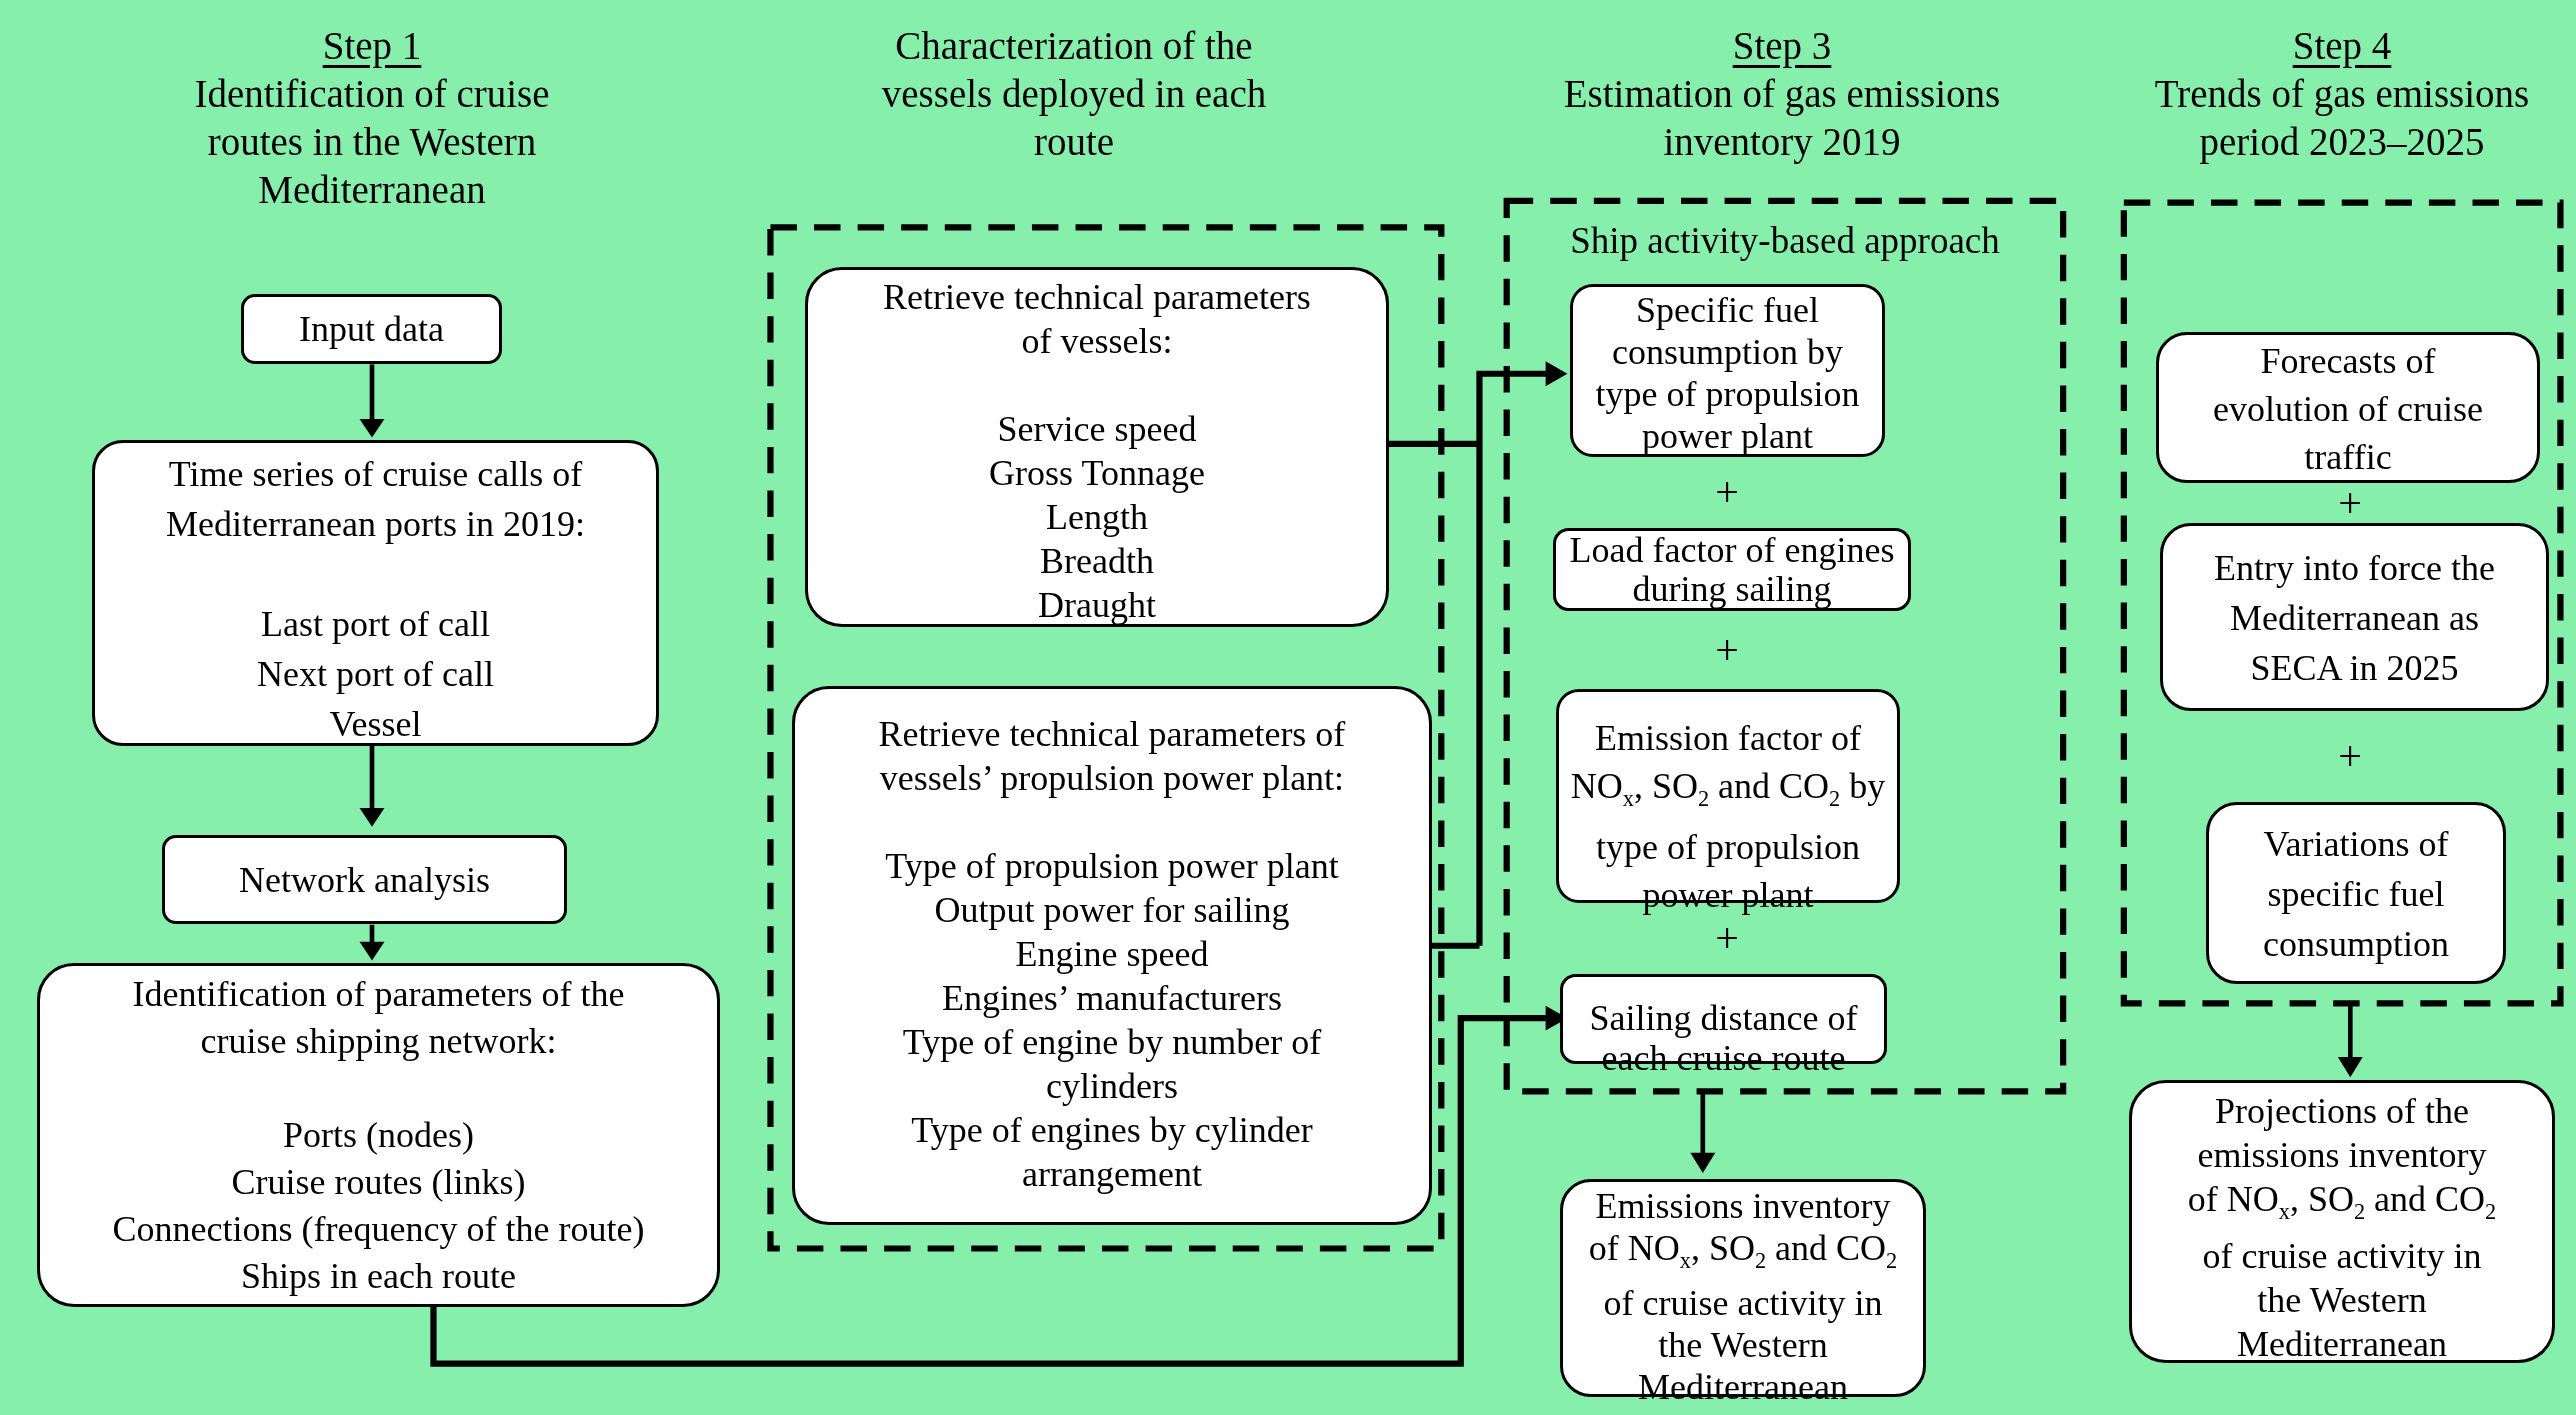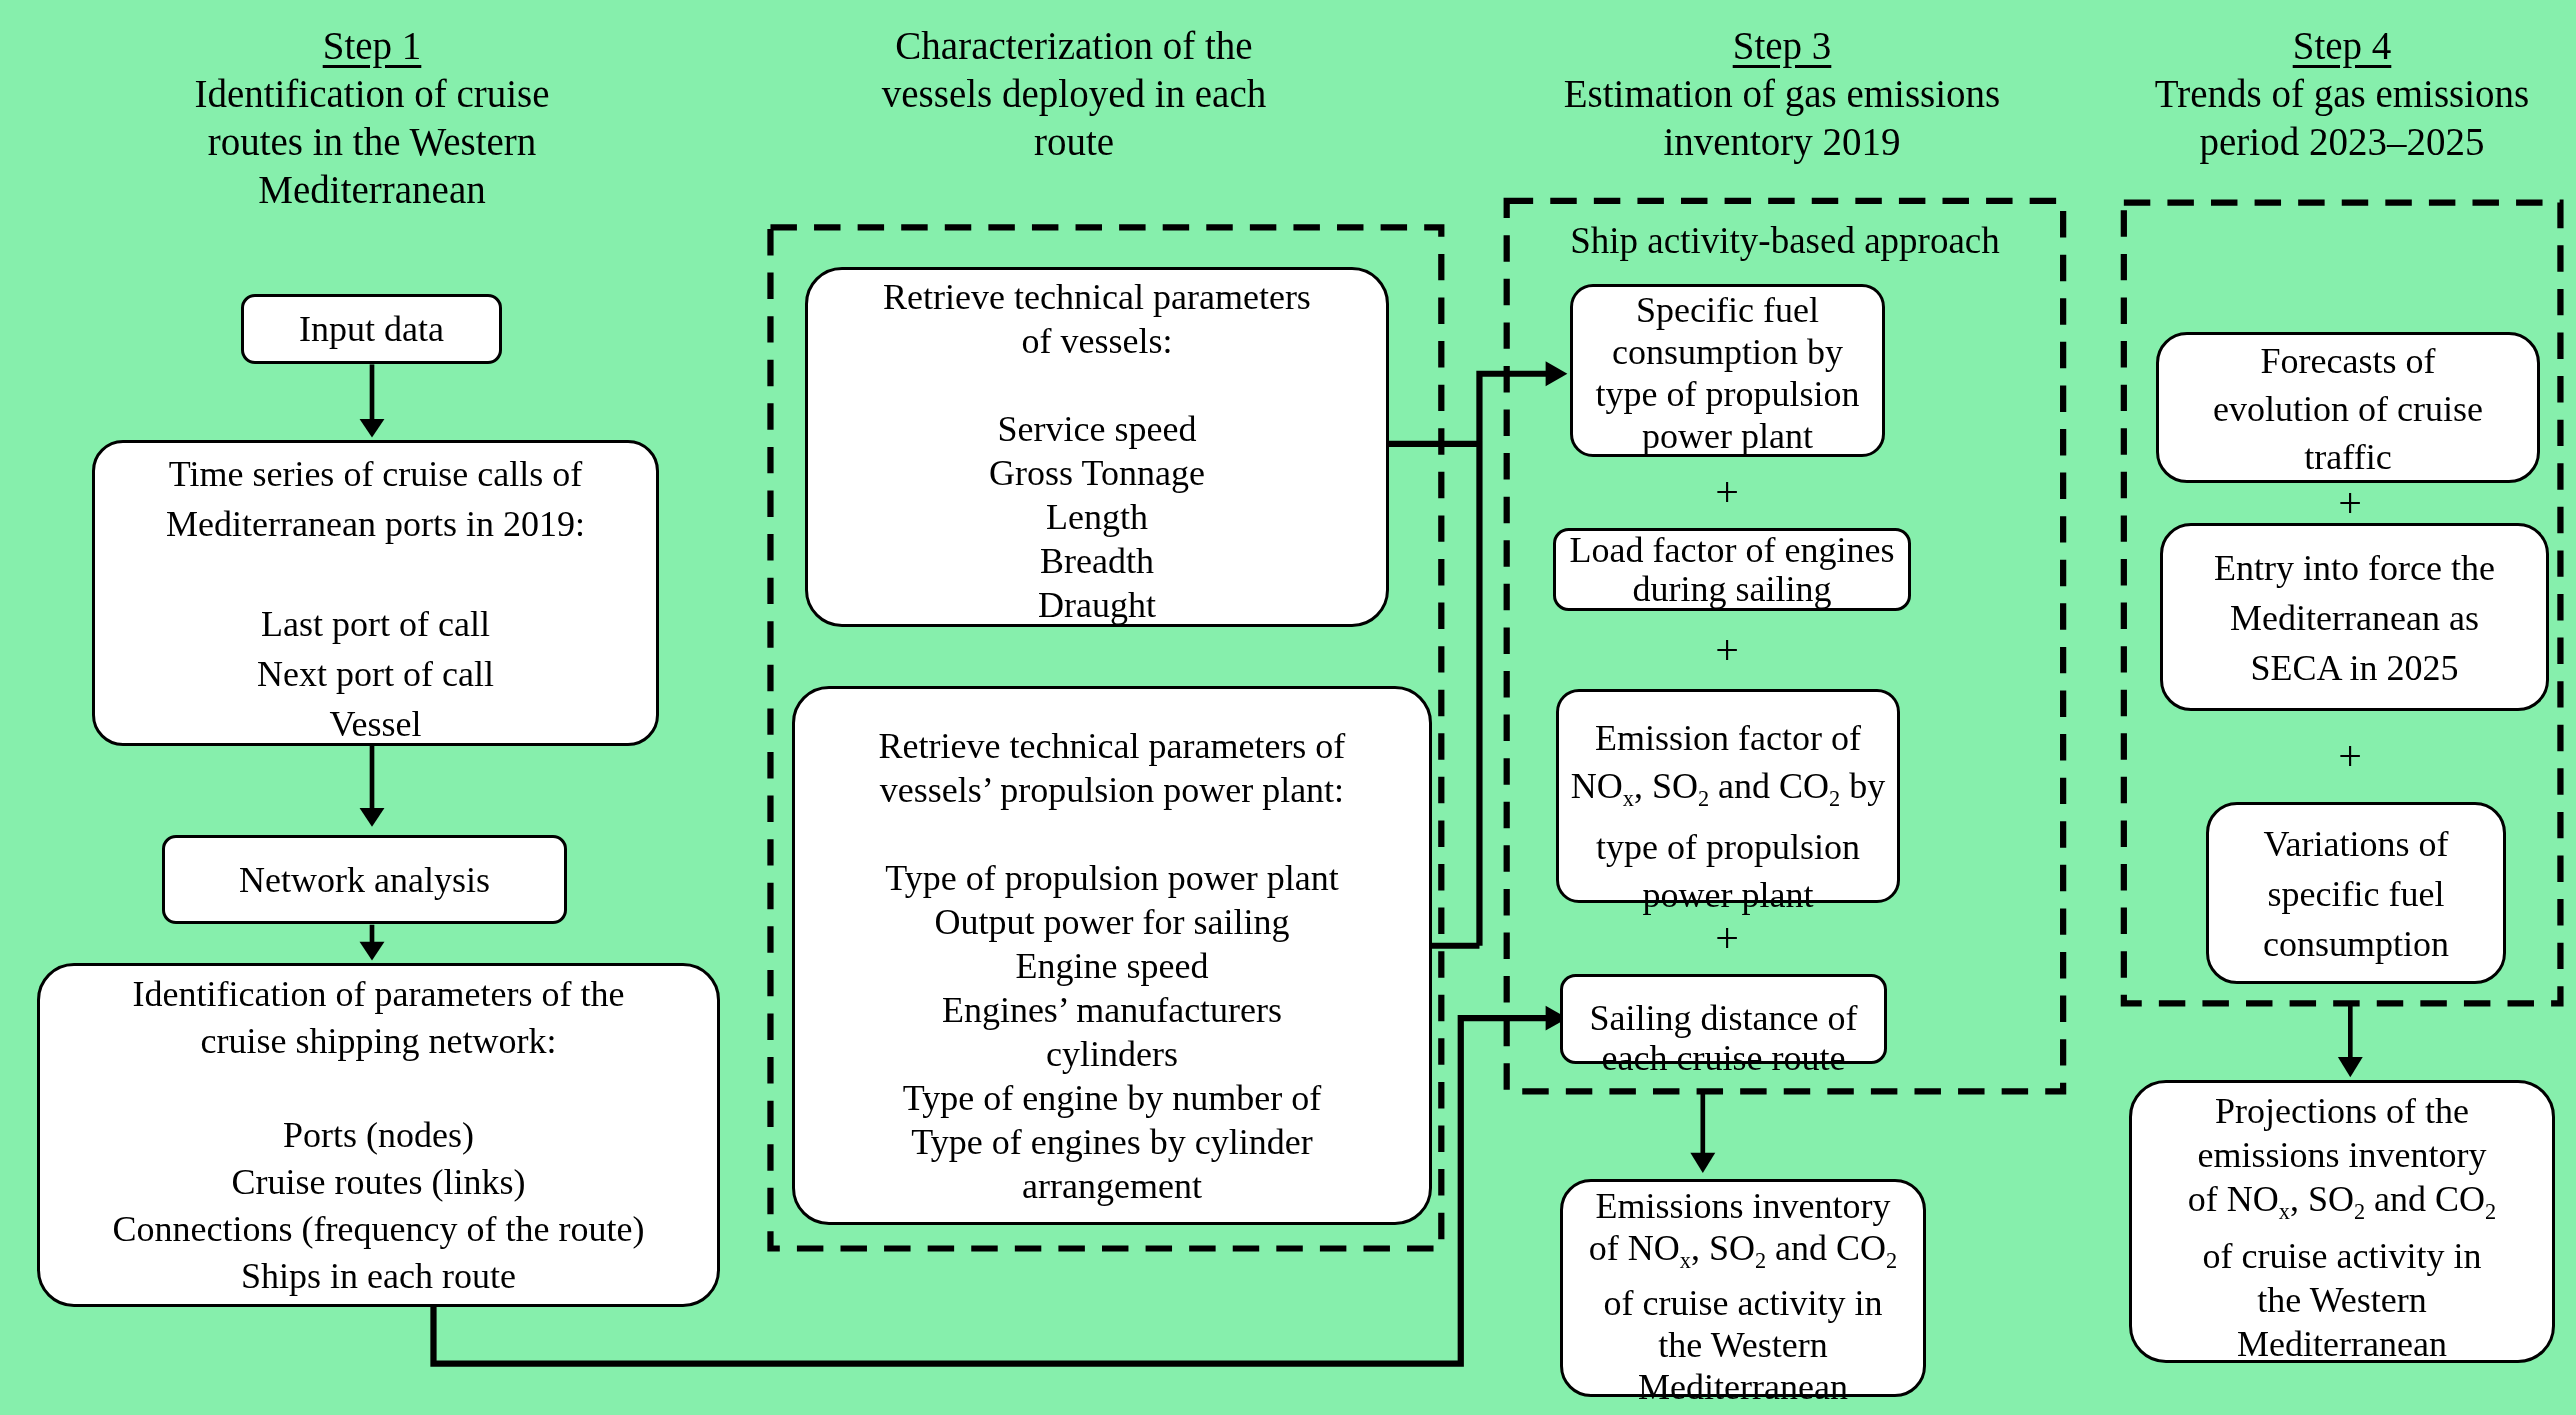--- a/index.html
+++ b/index.html
@@ -20,21 +20,21 @@
            display:flex;align-items:center;justify-content:center;}
   .b-time{left:92px;top:440px;width:567px;height:306px;border-radius:31px;padding-top:6px;}
   .b-time .ln{line-height:50px;min-height:50px;}
   .b-network{left:162px;top:835px;width:405px;height:89px;border-radius:14px;
              display:flex;align-items:center;justify-content:center;}
   .b-params{left:37px;top:963px;width:683px;height:344px;border-radius:37px;padding-top:4.7px;}
   .b-params .ln{line-height:47px;min-height:47px;}
 
   .b-v1{left:805px;top:267px;width:584px;height:360px;border-radius:37px;padding-top:4.7px;}
   .b-v1 .ln{line-height:44px;min-height:44px;}
-  .b-v2{left:792px;top:686px;width:640px;height:539px;border-radius:37px;padding-top:35px;}
+  .b-v2{left:792px;top:686px;width:640px;height:539px;border-radius:37px;padding-top:23px;}
   .b-v2 .ln{line-height:44px;min-height:44px;}
 
   .approach{position:absolute;left:1507px;top:219px;width:556px;text-align:center;
             font-size:37px;line-height:44px;}
   .b-sfc{left:1570px;top:284px;width:315px;height:173px;border-radius:23px;padding-top:1.6px;}
   .b-sfc .ln{line-height:42px;min-height:42px;}
   .b-load{left:1553px;top:528px;width:358px;height:83px;border-radius:15.6px;padding-top:0;}
   .b-load .ln{line-height:39px;min-height:39px;}
   .b-ef{left:1556px;top:689px;width:344px;height:214px;border-radius:23px;padding-top:22px;}
   .b-ef .ln{line-height:48px;min-height:48px;}
@@ -142,22 +142,22 @@
     <div class="ln">Draught</div>
   </div>
   <div class="box b-v2">
     <div class="ln">Retrieve technical parameters of</div>
     <div class="ln">vessels’ propulsion power plant:</div>
     <div class="ln"></div>
     <div class="ln">Type of propulsion power plant</div>
     <div class="ln">Output power for sailing</div>
     <div class="ln">Engine speed</div>
     <div class="ln">Engines’ manufacturers</div>
+    <div class="ln">Type of engine by number of</div>
     <div class="ln">cylinders</div>
-    <div class="ln">Type of engine by number of</div>
     <div class="ln">Type of engines by cylinder</div>
     <div class="ln">arrangement</div>
   </div>
 
   <div class="approach">Ship activity-based approach</div>
 
   <div class="box b-sfc">
     <div class="ln">Specific fuel</div>
     <div class="ln">consumption by</div>
     <div class="ln">type of propulsion</div>

